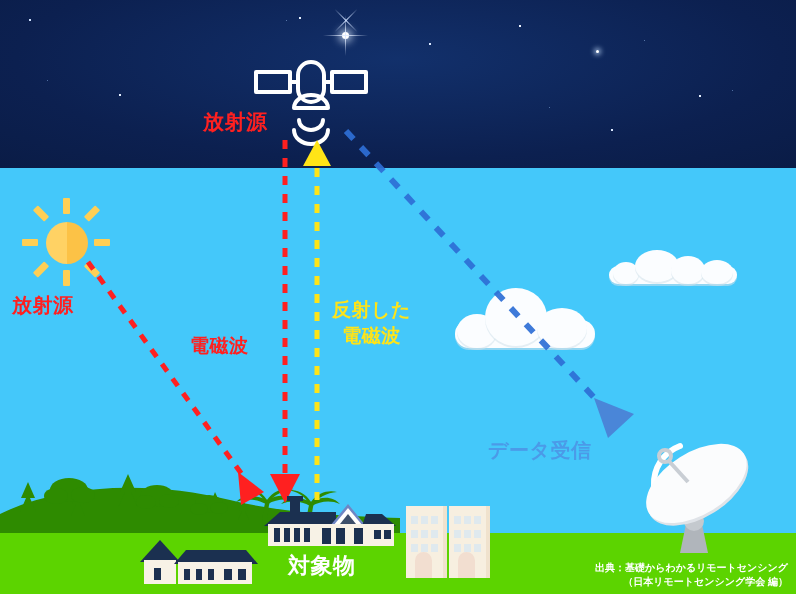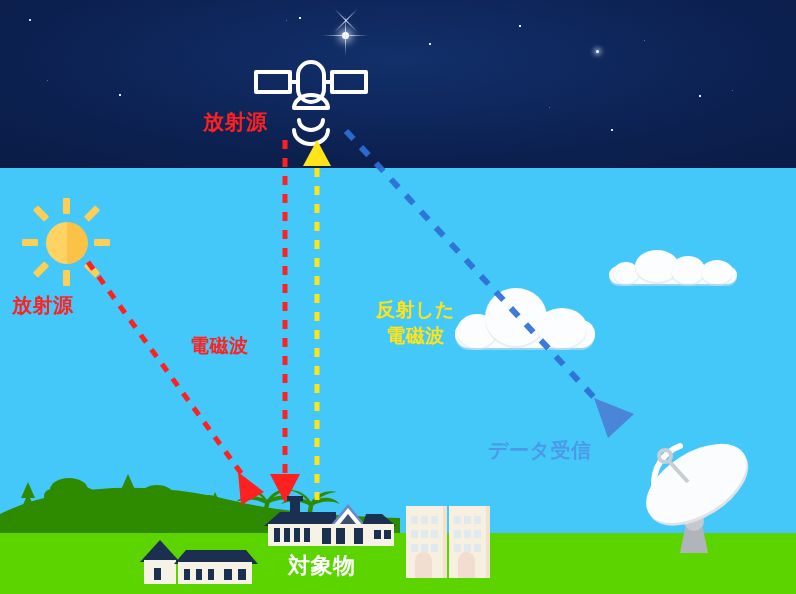--- a/index.html
+++ b/index.html
@@ -82,21 +82,21 @@
   .sun .r-nw{left:13px;top:14px;width:16px;height:7px;transform:rotate(45deg);}
   .sun .r-se{left:64px;top:70px;width:16px;height:7px;transform:rotate(45deg);}
   .sun .r-sw{left:13px;top:70px;width:16px;height:7px;transform:rotate(-45deg);}
 
   
   .lbl{position:absolute;white-space:nowrap;font-weight:700;letter-spacing:.5px;}
   .lbl-emit-top{left:203px;top:108px;font-size:21px;color:#ff2020;}
   .lbl-detect{left:347px;top:108px;font-size:21px;color:#2e8eff;}
   .lbl-emit-src{left:12px;top:292px;font-size:20px;color:#ff2020;}
   .lbl-em{left:190px;top:333px;font-size:19px;color:#ff2020;}
-  .lbl-refl{left:332px;top:297px;font-size:19px;color:#ffe417;line-height:1.35;text-align:center;margin-left:44px;}
+  .lbl-refl{left:332px;top:297px;font-size:19px;color:#ffe417;line-height:1.35;text-align:center;}
   .lbl-data{left:488px;top:437px;font-size:20px;color:#4b9ae8;}
   .lbl-target{left:288px;top:551px;font-size:22px;color:#ffffff;}
 
   
   .sat{position:absolute;left:247px;top:58px;width:128px;height:88px;}
 
   
   .ray-svg{position:absolute;left:0;top:0;width:796px;height:594px;pointer-events:none;}
 
   
@@ -336,15 +336,17 @@
         <ellipse cx="70" cy="55" rx="56" ry="31" fill="#fbfcfd"></ellipse>
       </g>
       <g stroke="#c9ced4" stroke-width="4" fill="none">
         <line x1="60" y1="54" x2="40" y2="32"></line>
         <circle cx="37" cy="28" r="6"></circle>
       </g>
     </svg>
   </div>
 
   <div class="cite">
+    <div>出典：基礎からわかるリモートセンシング</div>
+    <div>（日本リモートセンシング学会 編）</div>
   </div>
 
 </div>
 
 </body></html>

